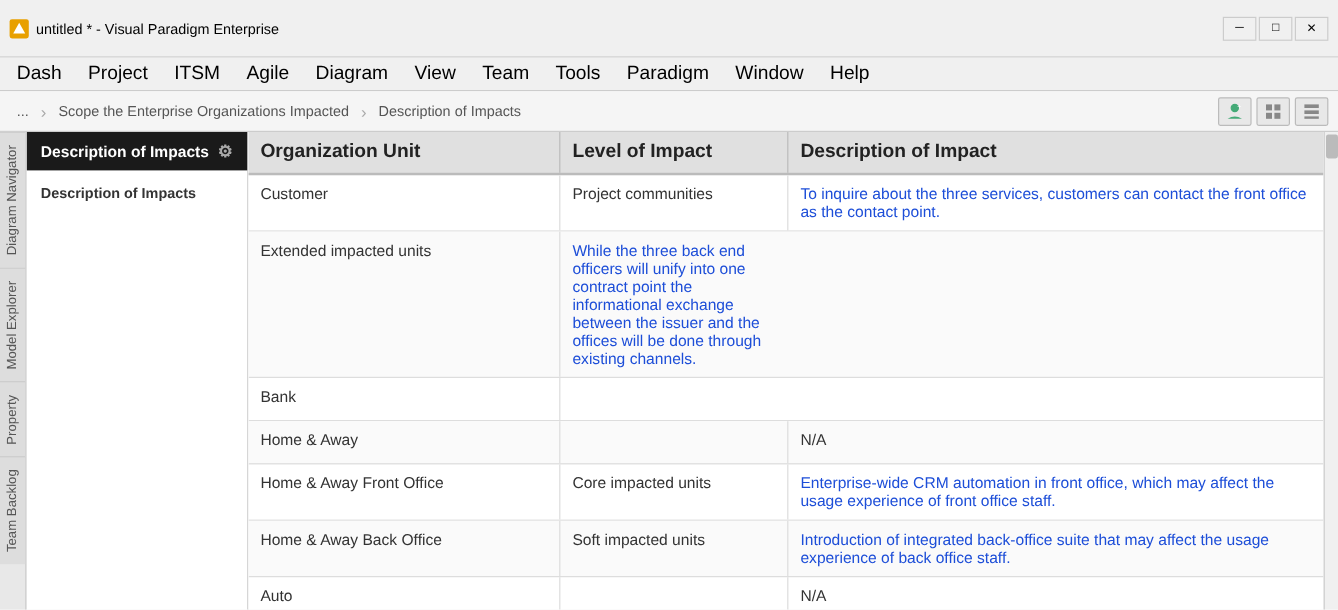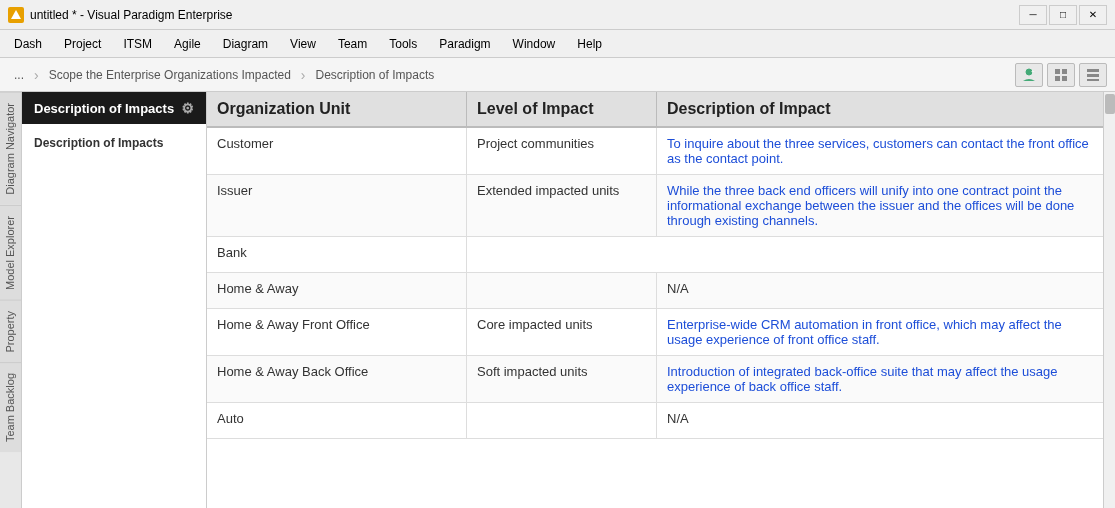--- a/index.html
+++ b/index.html
@@ -1,21 +1,21 @@
 <!DOCTYPE html>
 <html><head>
   <meta charset="utf-8">
   <style>
     * { box-sizing: border-box; margin: 0; padding: 0; }
     body { font-family: 'Segoe UI', Arial, sans-serif; font-size: 12px; background: #f0f0f0; overflow: hidden; width: 1115px; height: 508px; }
 
     
     .title-bar {
       background: #f0f0f0;
-      height: 30px;
+      height: 48px;
       display: flex;
       align-items: center;
       padding: 0 8px;
       border-bottom: 1px solid #ccc;
       justify-content: space-between;
     }
     .title-bar-left { display: flex; align-items: center; gap: 6px; font-size: 12px; }
     .title-bar-icon { width: 16px; height: 16px; background: #e8a000; border-radius: 2px; display: flex; align-items: center; justify-content: center; }
     .title-bar-controls { display: flex; gap: 2px; }
     .title-bar-btn { width: 28px; height: 20px; background: #f0f0f0; border: 1px solid #ccc; cursor: pointer; display: flex; align-items: center; justify-content: center; font-size: 10px; }
@@ -26,21 +26,21 @@
       height: 28px;
       display: flex;
       align-items: center;
       padding: 0 4px;
       border-bottom: 1px solid #ccc;
       gap: 2px;
     }
     .menu-item {
       padding: 4px 10px;
       cursor: pointer;
-      font-size: 12px;
+      font-size: 16px;
       border-radius: 2px;
     }
 
     
     .breadcrumb-bar {
       background: #f5f5f5;
       height: 34px;
       display: flex;
       align-items: center;
       padding: 0 8px;
@@ -279,21 +279,20 @@
 
           <div class="table-body">
 
             <div class="table-row">
               <div class="td">Customer</div>
               <div class="td">Project communities</div>
               <div class="td impact-text">To inquire about the three services, customers can contact the front office as the contact point.</div>
             </div>
 
             <div class="table-row">
-              <div class="td">Issuer</div>
               <div class="td">Extended impacted units</div>
               <div class="td impact-text">While the three back end officers will unify into one contract point the informational exchange between the issuer and the offices will be done through existing channels.</div>
             </div>
 
             <div class="table-row">
               <div class="td">Bank</div>
               <div class="td"></div>
             </div>
 
             <div class="table-row">

